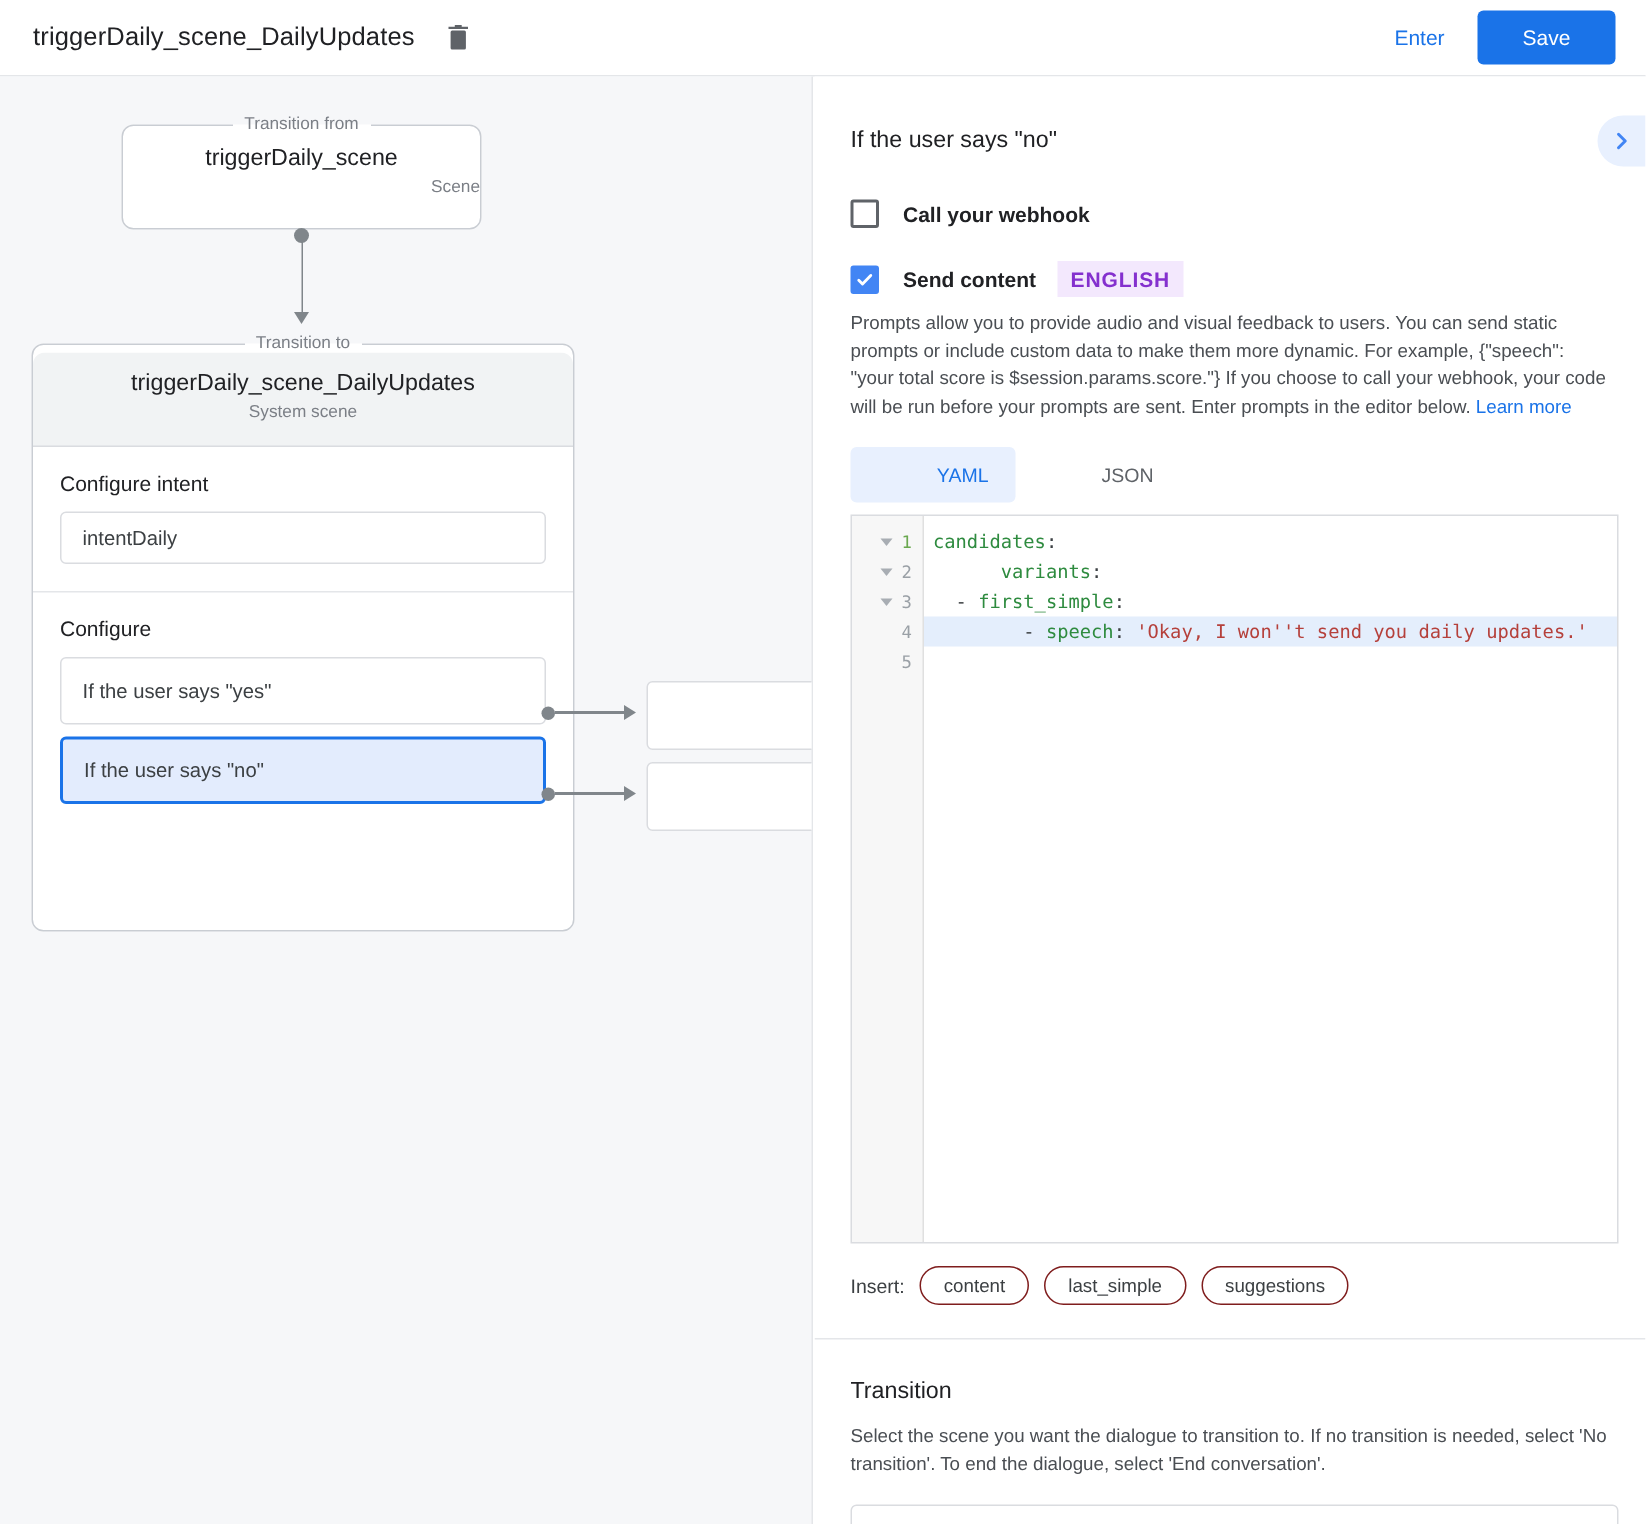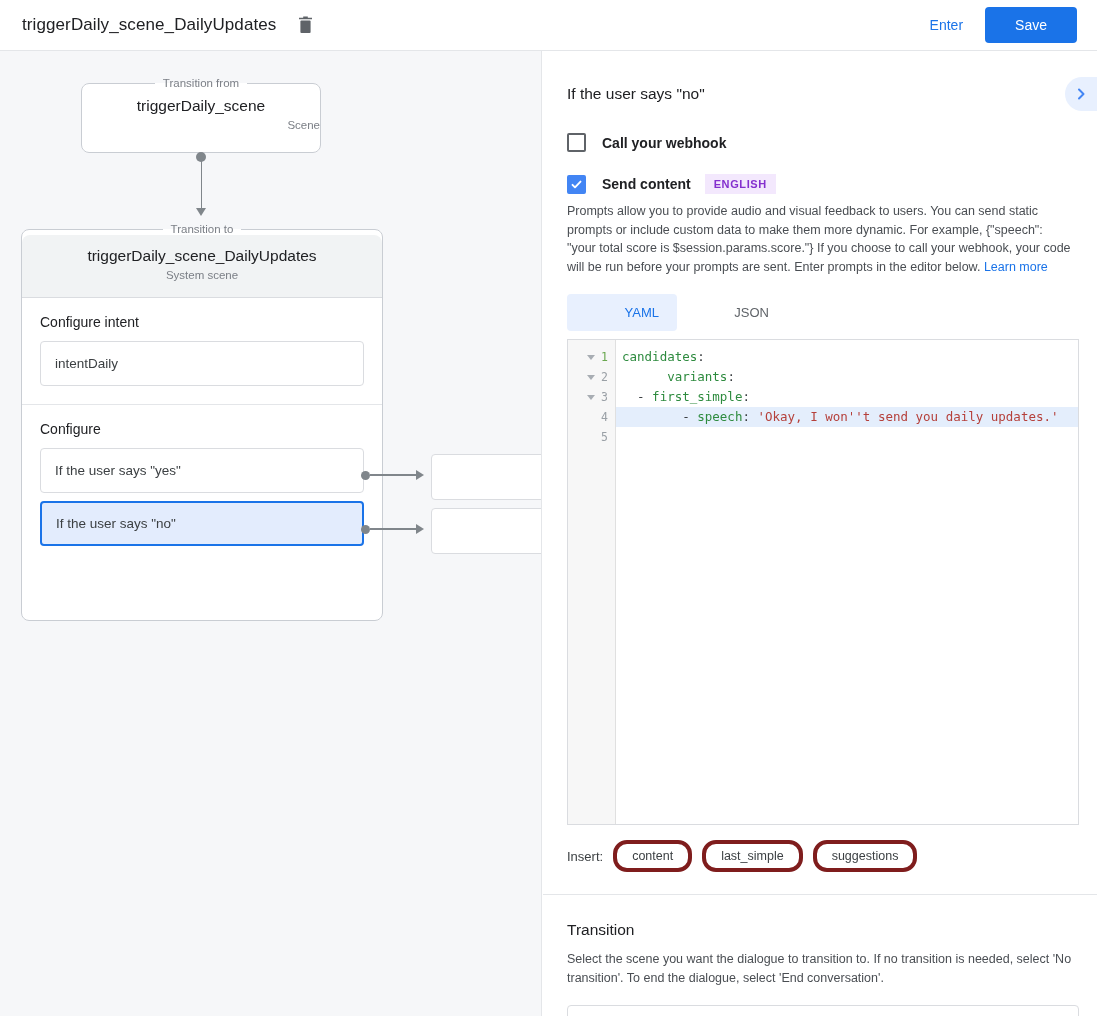--- a/index.html
+++ b/index.html
@@ -96,21 +96,21 @@
   .to-header .scene-sub {
     text-align: center; font-size: 11.5px; color: #7b7f86; margin-top: 4px;
   }
   .to-section { padding: 16px 18px 18px; }
   .to-section + .to-section { border-top: 1px solid #e4e6e9; }
   .to-section .sec-title {
     font-size: 14px; color: #202124; margin-bottom: 11px;
   }
   .field-box {
     border: 1px solid #dadce0; border-radius: 4px; background: #fff;
-    height: 45px; display: flex; align-items: center;
+    height: 35px; display: flex; align-items: center;
     padding: 0 14px; font-size: 13.5px; color: #3c4043;
   }
   .cond-box {
     border: 1px solid #dadce0; border-radius: 4px; background: #fff;
     height: 45px; display: flex; align-items: center;
     padding: 0 14px; font-size: 13.5px; color: #3c4043;
     margin-bottom: 8px; cursor: pointer;
   }
   .cond-box.selected {
     background: #e3ecfd; border: 2px solid #1a73e8;
@@ -155,21 +155,21 @@
   }
   .checkbox.checked {
     background: #4285f4; border-color: #4285f4;
     display: flex; align-items: center; justify-content: center;
   }
   .check-label {
     margin-left: 16px; font-size: 14px; color: #202124; font-weight: bold;
   }
   .lang-badge {
     margin-left: 14px; background: #f3e8fd; color: #8430ce;
-    font-size: 11px; letter-spacing: .6px; font-weight: bold;
+    font-size: 14px; letter-spacing: .6px; font-weight: bold;
     padding: 4px 9px; border-radius: 0;
   }
   .desc {
     margin: 8px 24px 0 24px; font-size: 12.5px; color: #4a4e53; line-height: 1.48;
   }
   .desc a { color: #1a73e8; text-decoration: none; }
 
   
   .tabs { display: flex; margin: 18px 0 0 24px; }
   .tab {
@@ -209,21 +209,21 @@
   .code-line.hl { background: #e4eefc; }
   .tok-key { color: #2e8b3f; }
   .tok-str { color: #b5403b; }
   .tok-punct { color: #3c4043; }
 
   .insert-row {
     display: flex; align-items: center; gap: 10px;
     margin: 15px 0 0 24px; font-size: 13px; color: #3c4043;
   }
   .chip {
-    border: 4px solid #7f1d1d; border-radius: 14px;
+    border: 1px solid #7f1d1d; border-radius: 14px;
     padding: 5px 15px; font-size: 12.5px; color: #3c4043;
     cursor: pointer; background: #fff;
   }
 
   .hr { height: 1px; background: #e4e6e9; margin-top: 22px; }
 
   .trans-title { font-size: 15.5px; color: #202124; margin: 26px 0 0 24px; }
   .trans-desc {
     margin: 11px 24px 0 24px; font-size: 12.5px; color: #4a4e53; line-height: 1.48;
   }

